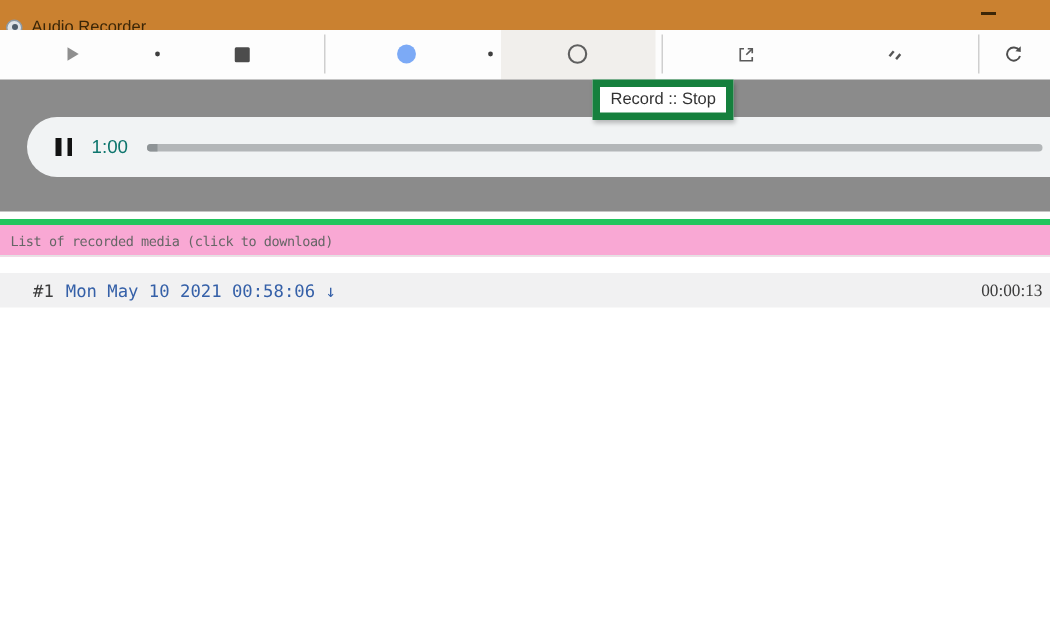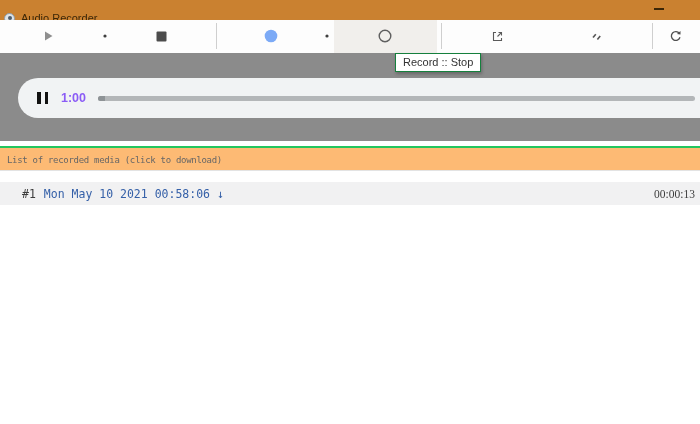--- a/index.html
+++ b/index.html
@@ -27,37 +27,37 @@
   .min-dash{width:10px;height:2px;background:#3c2607;}
 
   
   .toolbar{position:absolute;top:20px;left:0;right:0;height:33px;background:#fdfdfd;}
   .tb{position:absolute;top:0;width:32px;height:32px;display:flex;align-items:center;justify-content:center;
     background:transparent;border:none;padding:0;cursor:pointer;}
   .hl{position:absolute;left:334px;top:0;width:103px;height:33px;background:#f1efec;}
   .sep{position:absolute;top:3px;width:1px;height:26px;background:#cfcfcf;}
 
   
-  .tooltip{position:absolute;left:395px;top:53px;z-index:6;background:#fff;border:1px solid #15803d;
+  .tooltip{position:absolute;left:395px;top:53px;z-index:6;background:#fff;border:5px solid #15803d;
     padding:2px 7px 3px 7px;font-size:11px;color:#333;white-space:nowrap;box-shadow:1px 2px 3px rgba(0,0,0,.25);}
 
   
   .panel{position:absolute;top:53px;left:0;right:0;height:88px;background:var(--panel-gray);}
   .pill{position:absolute;left:18px;right:-24px;top:25px;height:40px;border-radius:20px;
     background:var(--player-bg);display:flex;align-items:center;padding-left:19px;}
   .pausebtn{display:flex;gap:4px;background:transparent;border:none;padding:0;cursor:pointer;align-items:center;}
   .pbar{width:3.5px;height:12px;background:#121212;}
-  .ptime{margin-left:13px;font-size:12.5px;color:#8b5cf6;min-width:26px;font-weight:bold;}
+  .ptime{margin-left:13px;font-size:12.5px;color:#0f766e;min-width:26px;}
   .track{flex:1;height:5px;margin-left:11px;margin-right:29px;background:#b3b6b8;border-radius:3px;
     position:relative;cursor:pointer;}
   .played{position:absolute;left:0;top:0;width:7px;height:5px;background:#8e9396;border-radius:3px 0 0 3px;}
 
   
-  .listheader{position:absolute;top:146px;left:0;right:0;height:25px;line-height:24px;background:#fdba74;
-    border-top:2px solid #22c55e;border-bottom:1px solid #e3e3e3;padding-left:7px;
+  .listheader{position:absolute;top:146px;left:0;right:0;height:25px;line-height:24px;background:#f9a8d4;
+    border-top:4px solid #22c55e;border-bottom:1px solid #e3e3e3;padding-left:7px;
     font-family:"DejaVu Sans Mono","Liberation Mono",monospace;font-size:9px;letter-spacing:-0.3px;color:#666;}
 
   
   .mediarow{position:absolute;top:182px;left:0;right:0;height:23px;background:var(--row-bg);
     display:flex;align-items:center;padding:0 5px 0 22px;
     font-family:"DejaVu Sans Mono","Liberation Mono",monospace;font-size:11.5px;cursor:pointer;}
   .idx{color:#3c3c3c;}
   .rowlink{margin-left:8px;color:var(--link-blue);text-decoration:none;display:flex;align-items:flex-start;}
   .arr{margin-left:7px;}
   .dur{margin-left:auto;color:#3c3c3c;font-family:Liberation Serif, serif;}

